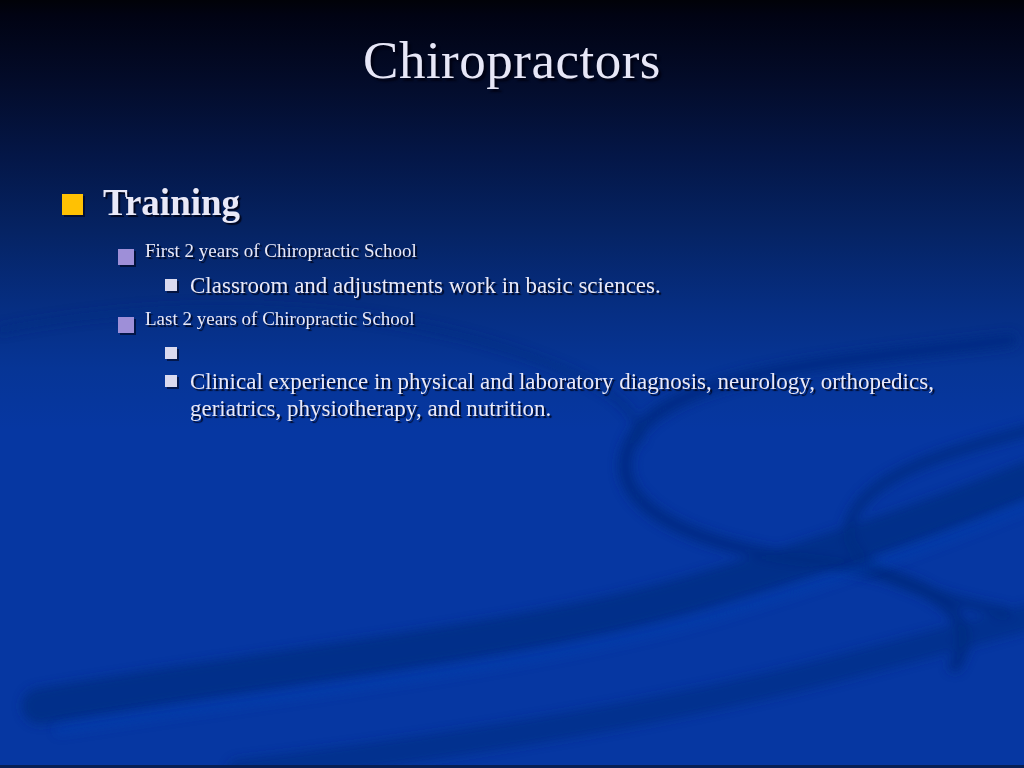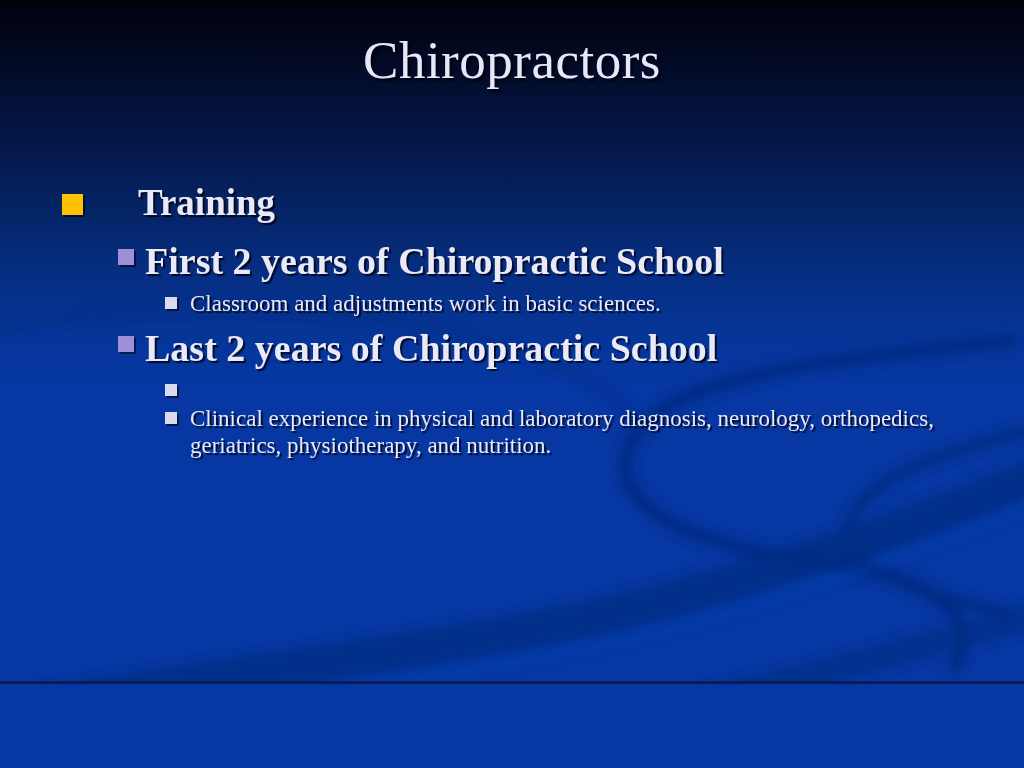--- a/index.html
+++ b/index.html
@@ -2,21 +2,21 @@
 <html><head>
 <meta charset="utf-8">
 <style>
   html,body{margin:0;padding:0;}
   body{
     width:1024px;height:768px;overflow:hidden;position:relative;
     font-family:"Liberation Serif","DejaVu Serif",serif;
     background:#0637A2;
   }
   .slide{
-    position:absolute;inset:0;width:1024px;height:684px;overflow:hidden;
+    position:absolute;inset:0;width:1024px;height:768px;overflow:hidden;
     background:linear-gradient(180deg,
       #010208 0%, #010313 2%, #030B28 10%, #041646 20%,
       #052363 30%, #062E82 40%, #063596 48%, #0637A2 56%, #0637A2 100%);
   }
   .swirls{position:absolute;inset:0;pointer-events:none;}
   .bottom-edge{
     position:absolute;left:0;right:0;bottom:0;height:3px;
     background:#071F55;
   }
   .title{
@@ -34,27 +34,27 @@
   .row{display:flex;align-items:flex-start;}
   .row .text{
     color:#E9E9F8;
     text-shadow:2px 2px 1px rgba(0,0,16,0.8);
   }
   .marker{
     flex:0 0 auto;display:inline-block;
     box-shadow:2px 2px 0 rgba(0,0,16,0.55);
   }
   
-  .lvl1{margin:0 0 16px 62px;gap:35px;}
+  .lvl1{margin:0 0 16px 62px;}
   .lvl1 .marker{width:21px;height:21px;background:#FFC103;margin:11px 20px 0 0;}
   .lvl1 .text{font-size:37px;font-weight:700;line-height:1.1;}
   
   .lvl2{margin:0 0 7px 118px;}
   .lvl2 .marker{width:16px;height:16px;background:#9E8FD8;margin:9px 11px 0 0;}
-  .lvl2 .text{font-size:38px;font-weight:700;line-height:1.15;}
+  .lvl2 .text{font-size:19px;font-weight:400;line-height:1.15;}
   
   .lvl3{margin:0 0 9px 165px;}
   .lvl3 .marker{width:12px;height:12px;background:#DADAEF;margin:7px 13px 0 0;}
   .lvl3 .text{font-size:23px;font-weight:400;line-height:1.18;max-width:750px;}
 </style>
 </head>
 <body>
 
 <div class="slide">
 

